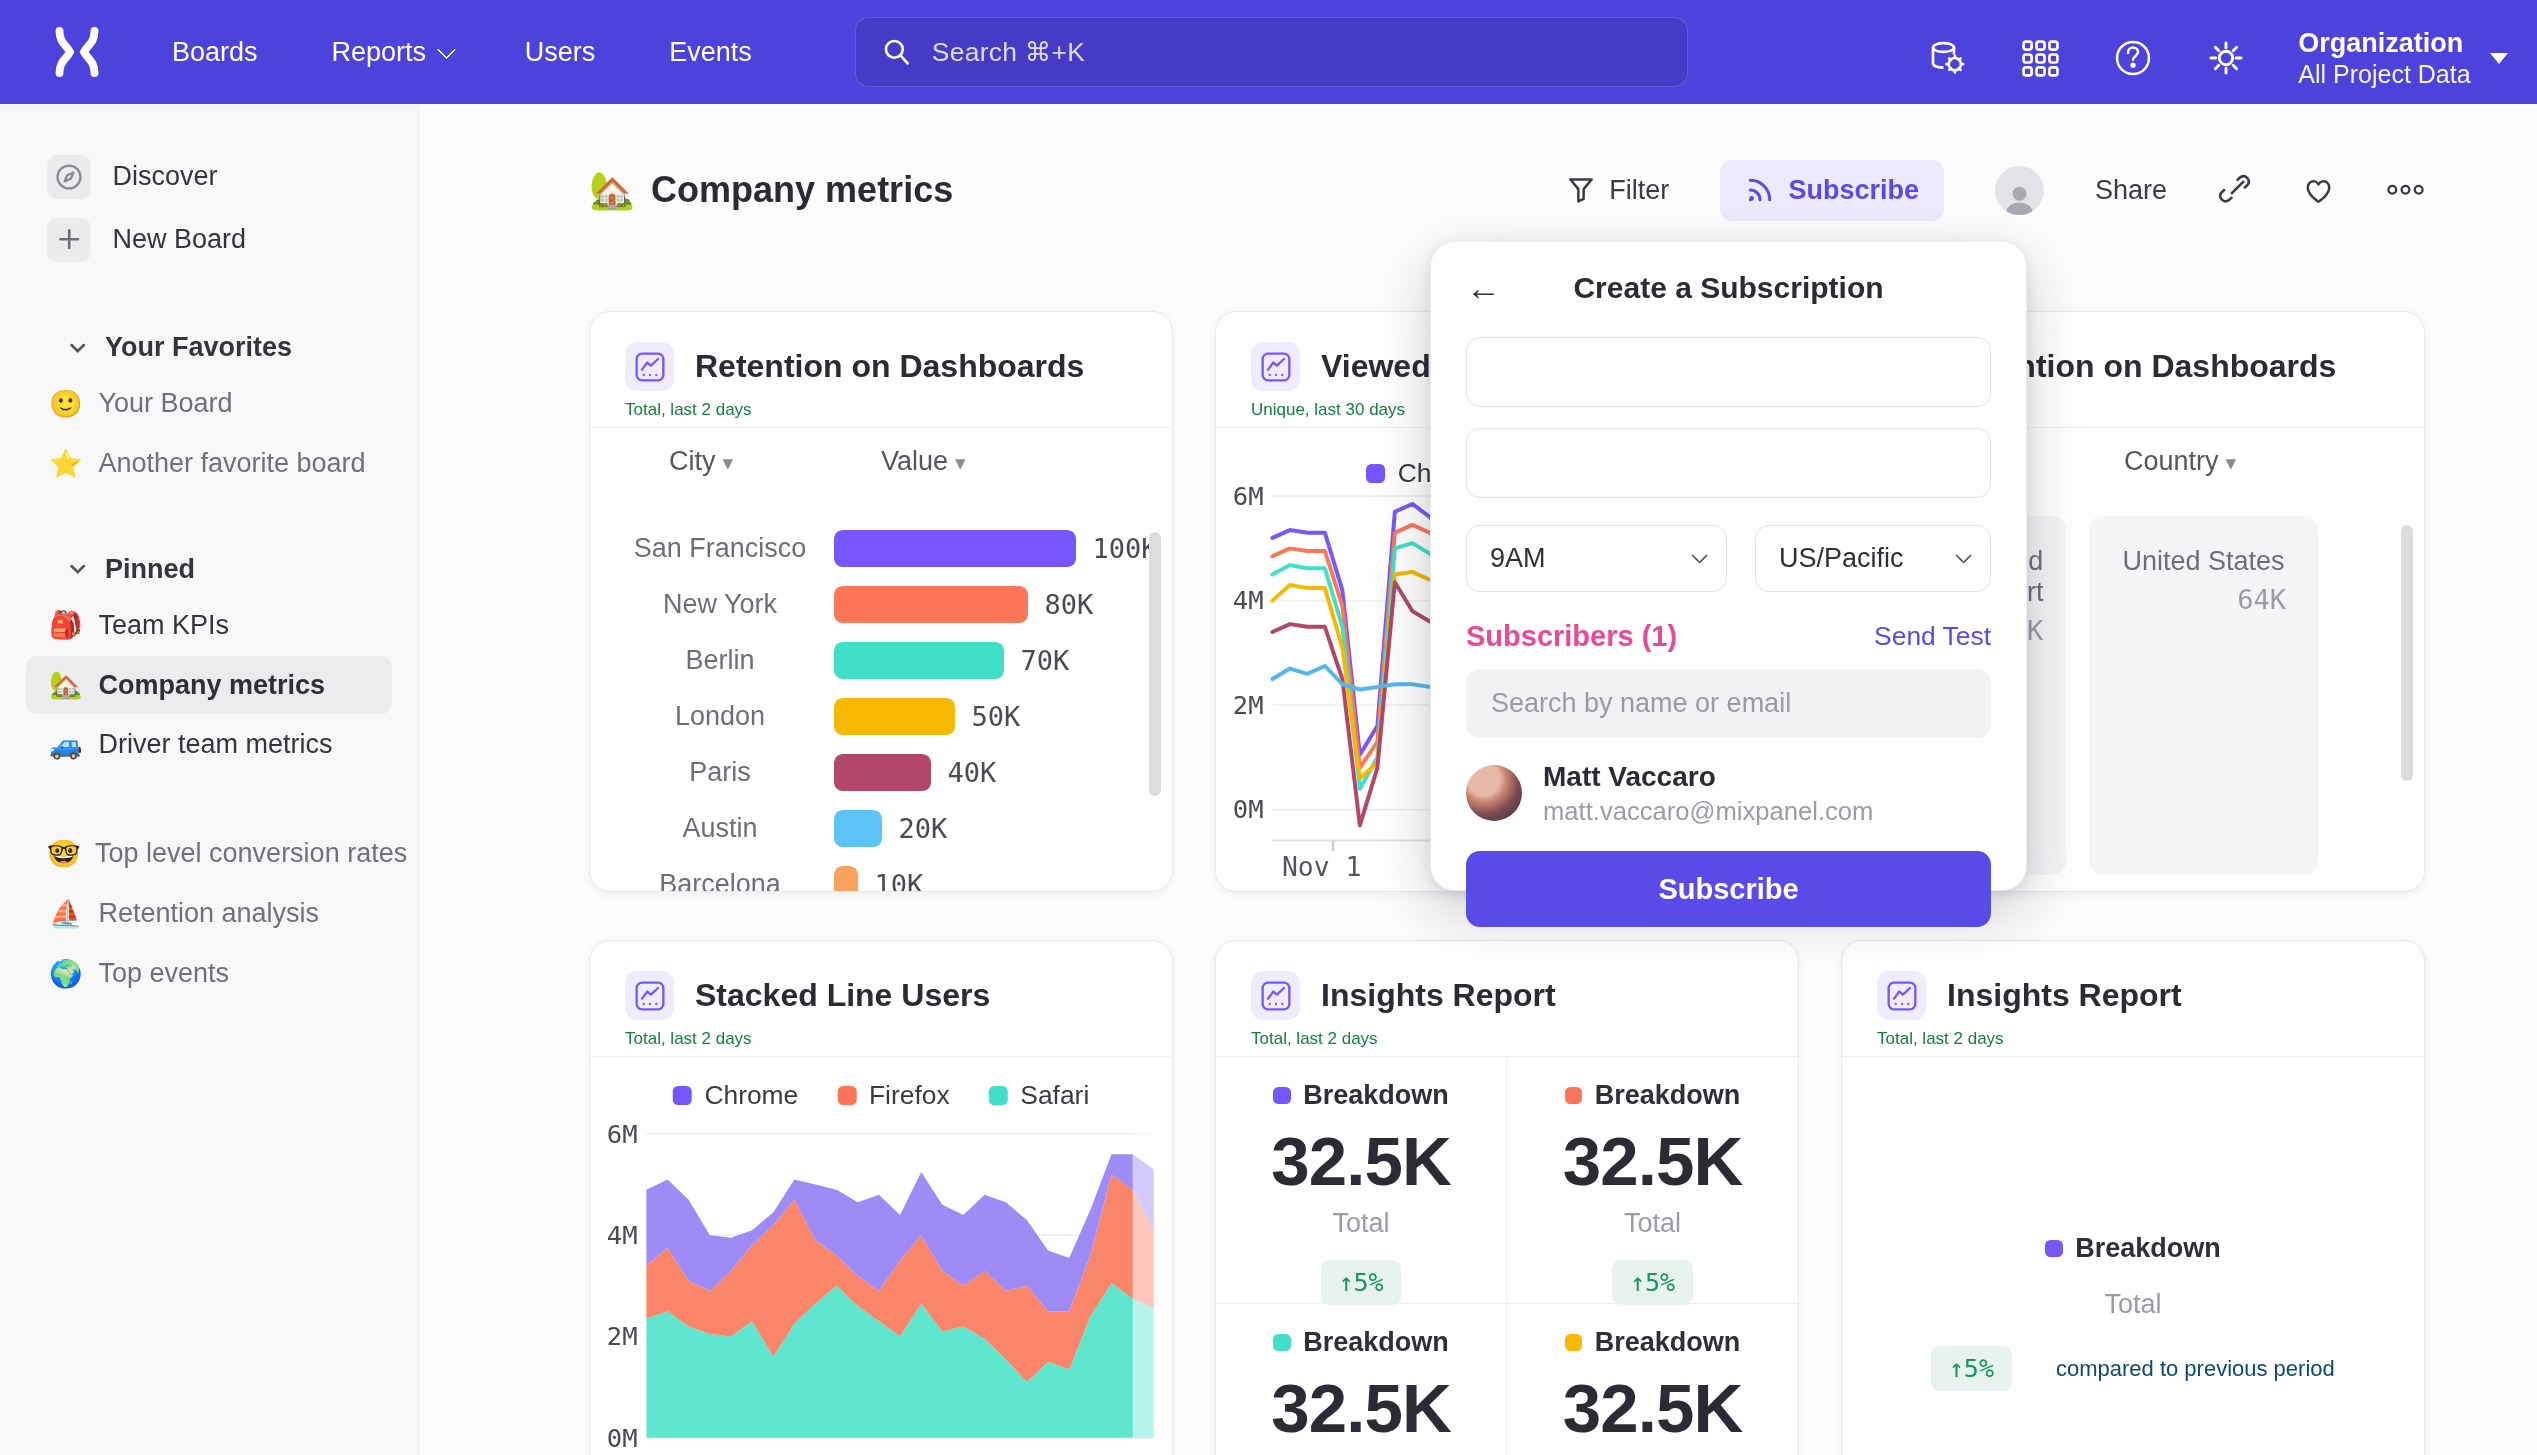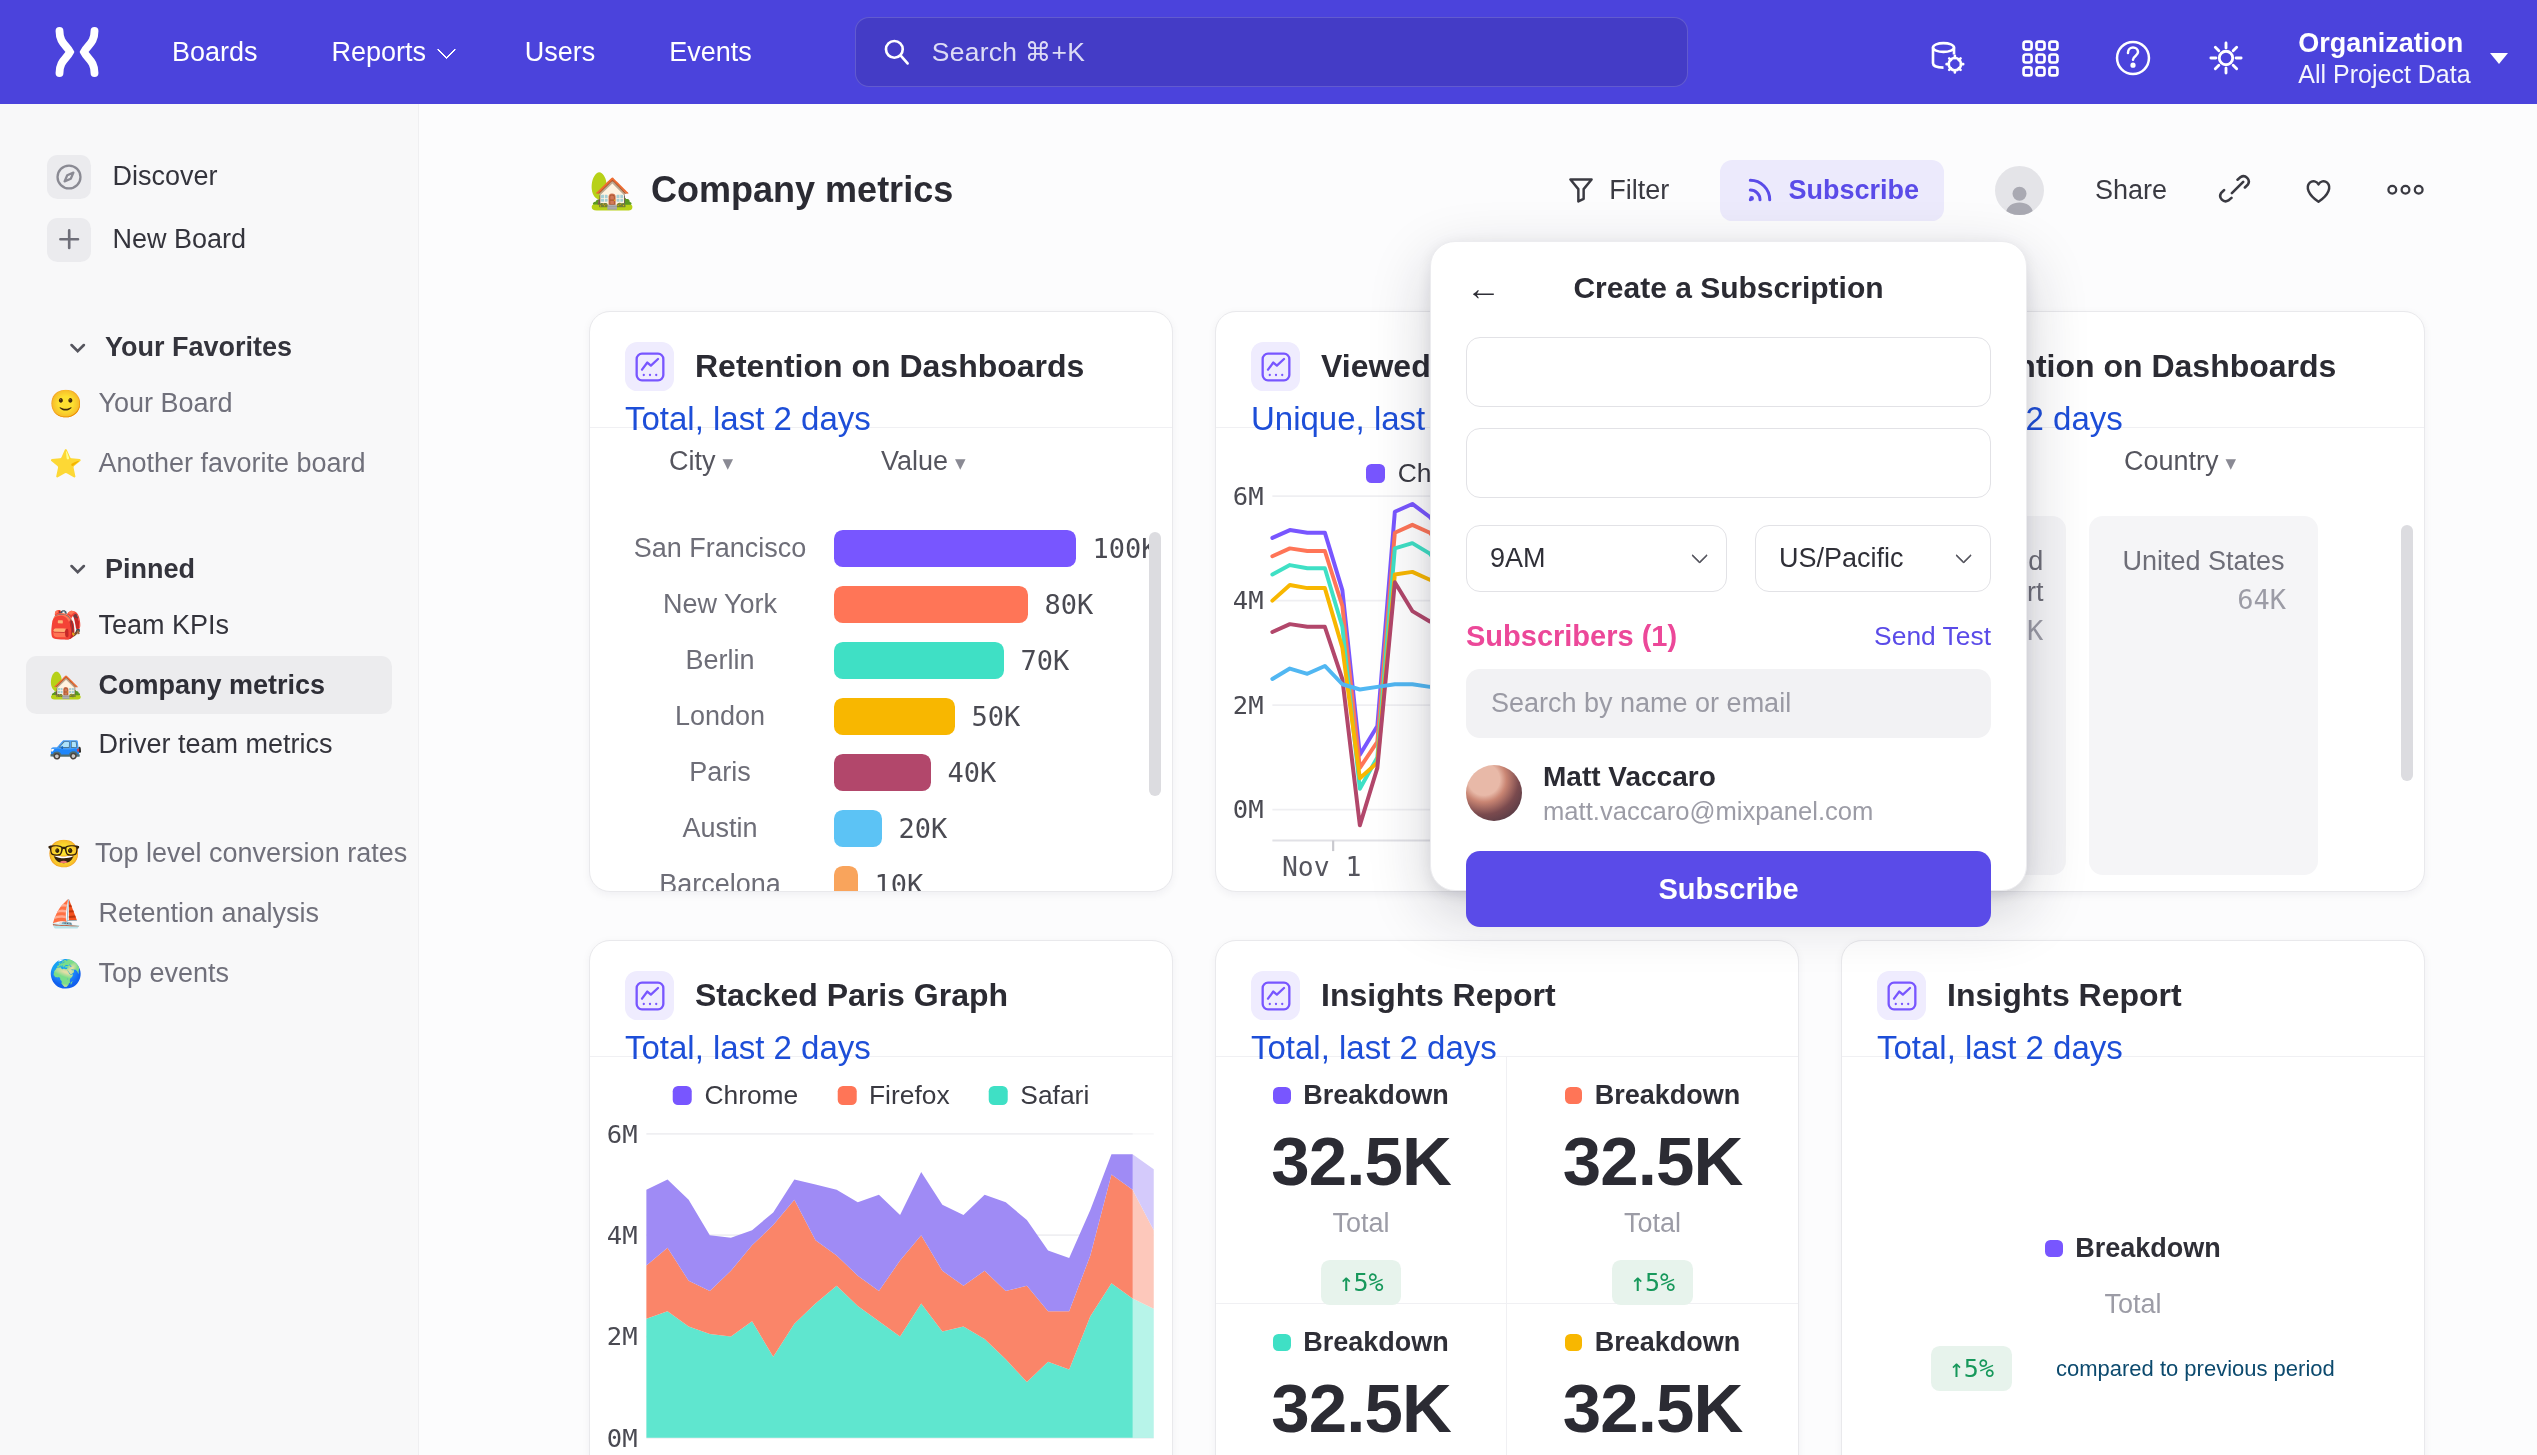--- a/index.html
+++ b/index.html
@@ -49,21 +49,21 @@
     color:#5A4BE8; font-size:27px; font-weight:600; cursor:pointer; }
   .hdr-avatar { width:49px; height:49px; border-radius:50%; background:#E4E4E8; display:flex; align-items:flex-end; justify-content:center; overflow:hidden; cursor:pointer; }
 
   
   .cards { position:absolute; left:170px; top:207px; display:grid; grid-template-columns:repeat(3,584px); grid-auto-rows:581px; column-gap:42px; row-gap:48px; }
   .card { background:#fff; border:1.8px solid #E9E9EC; border-radius:21px; box-shadow:0 2.6px 8.8px rgba(25,25,50,.05); display:flex; flex-direction:column; overflow:hidden; }
   .card-head { padding:30px 35px 0 35px; height:116px; border-bottom:1.8px solid #F0F0F3; }
   .card-head-row { display:flex; align-items:center; gap:21px; }
   .card-iconbox { width:49px; height:49px; border-radius:12.3px; background:#EFECFE; display:flex; align-items:center; justify-content:center; flex:0 0 auto; }
   .card-title { font-size:32px; font-weight:700; color:#2B2B33; white-space:nowrap; }
-  .card-sub { font-size:33px; color:#1d4ed8; margin-top:8.8px; white-space:nowrap; }
+  .card-sub { font-size:17px; color:#15803d; margin-top:8.8px; white-space:nowrap; }
   .card-body { position:relative; flex:1; }
 
   
   .colhdr { position:absolute; top:18px; font-size:27px; font-weight:500; color:#55555E; cursor:pointer; }
   .colhdr .caret { color:#8A8A94; font-size:21px; margin-left:7px; }
   .bar-rows { position:absolute; left:35px; right:30px; top:92px; }
   .bar-row { height:56px; display:flex; align-items:center; }
   .bar-label { width:190px; text-align:center; font-size:27px; color:#6E6E78; white-space:nowrap; flex:0 0 auto; }
   .bar { height:37px; border-radius:8.8px; margin-left:19.4px; flex:0 0 auto; }
   .bar-val { margin-left:16px; font-size:27px; color:#4A4A52; }
@@ -480,21 +480,21 @@
           <div class="card-head-row">
             <span class="card-iconbox">
               <svg width="32" height="32" viewBox="0 0 36 36" fill="none" stroke="#7856FF" stroke-width="2.6">
                 <rect x="3" y="3" width="30" height="30" rx="6"></rect>
                 <path d="M9 21 L15 13 L19 16.5 L27 9" stroke-linecap="round" stroke-linejoin="round"></path>
                 <circle cx="11" cy="27" r="1.3" fill="#7856FF" stroke="none"></circle>
                   <circle cx="18" cy="27" r="1.3" fill="#7856FF" stroke="none"></circle>
                   <circle cx="25" cy="27" r="1.3" fill="#7856FF" stroke="none"></circle>
               </svg>
             </span>
-            <span class="card-title">Stacked Paris Graph</span>
+            <span class="card-title">Stacked Line Users</span>
           </div>
           <div class="card-sub">Total, last 2 days</div>
         </div>
         <div class="card-body">
           <div class="legend" style="left:50%; transform:translateX(-50%); top:23px;" id="stackedLegend">
               <span class="legend-item">
                 <span class="legend-swatch" style="background: rgb(120, 86, 255);"></span>
                 <span>Chrome</span>
               </span>
               <span class="legend-item">

